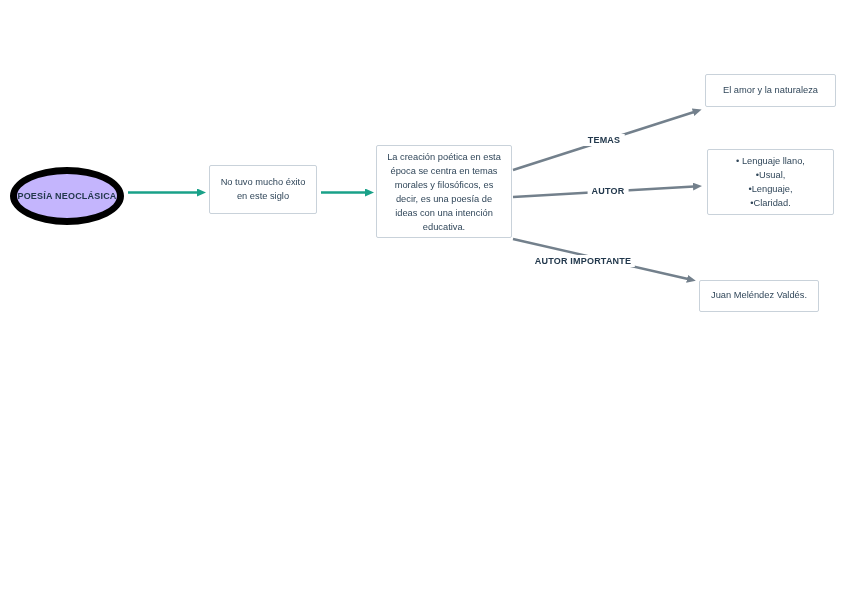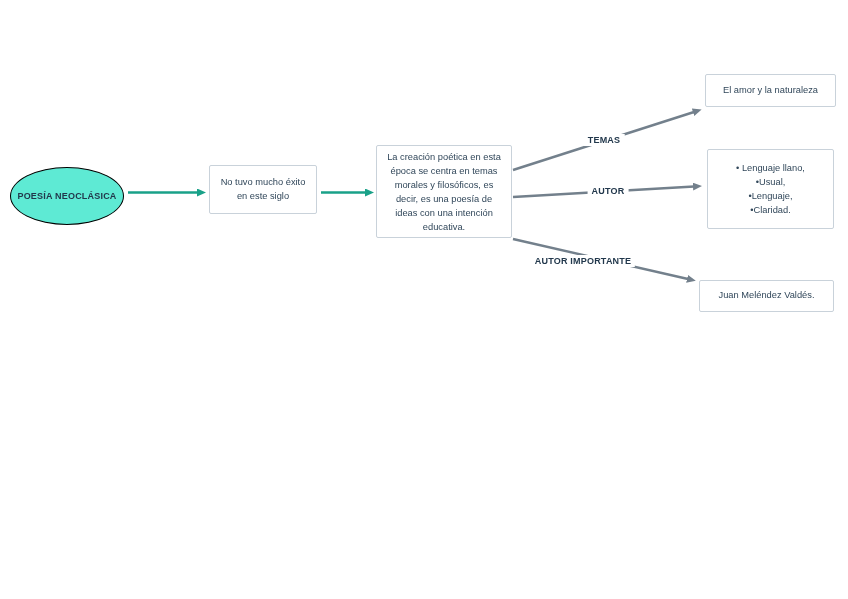--- a/index.html
+++ b/index.html
@@ -28,23 +28,23 @@
     flex-direction: column;
     align-items: center;
     justify-content: center;
     padding: 4px 8px;
   }
   .root-ellipse {
     position: absolute;
     z-index: 2;
     box-sizing: border-box;
     left: 10px; top: 167px; width: 114px; height: 58px;
-    border: 1px solid #000000;
+    border: 7px solid #000000;
     border-radius: 50%;
-    background: #5eead4;
+    background: #c4b5fd;
     display: flex;
     align-items: center;
     justify-content: center;
   }
   .root-label, .branch-label {
     color: #22384c;
     font-weight: bold;
     font-size: 9px;
     letter-spacing: 0.2px;
     white-space: nowrap;
@@ -52,22 +52,22 @@
   .branch-label {
     position: absolute;
     z-index: 3;
     transform: translate(-50%, -50%);
     background: #ffffff;
     padding: 1px 4px;
   }
   #box-exito    { left: 209px; top: 165px; width: 108px; height: 49px; }
   #box-creacion { left: 376px; top: 145px; width: 136px; height: 93px; line-height: 14px; align-items: flex-end; }
   #box-temas    { left: 705px; top: 74px;  width: 131px; height: 33px; }
-  #box-estilo   { left: 707px; top: 149px; width: 127px; height: 80px; line-height: 14px; }
-  #box-autor    { left: 699px; top: 280px; width: 135px; height: 32px; }
+  #box-estilo   { left: 707px; top: 149px; width: 127px; height: 66px; line-height: 14px; }
+  #box-autor    { left: 699px; top: 280px; width: 120px; height: 32px; }
 
   #label-temas  { left: 596px; top: 140px; margin-left: 8px; }
   #label-estilo { left: 608px; top: 191px; }
   #label-autor  { left: 583px; top: 261px; }
 </style>
 </head>
 <body>
 
 <div class="canvas">
 

